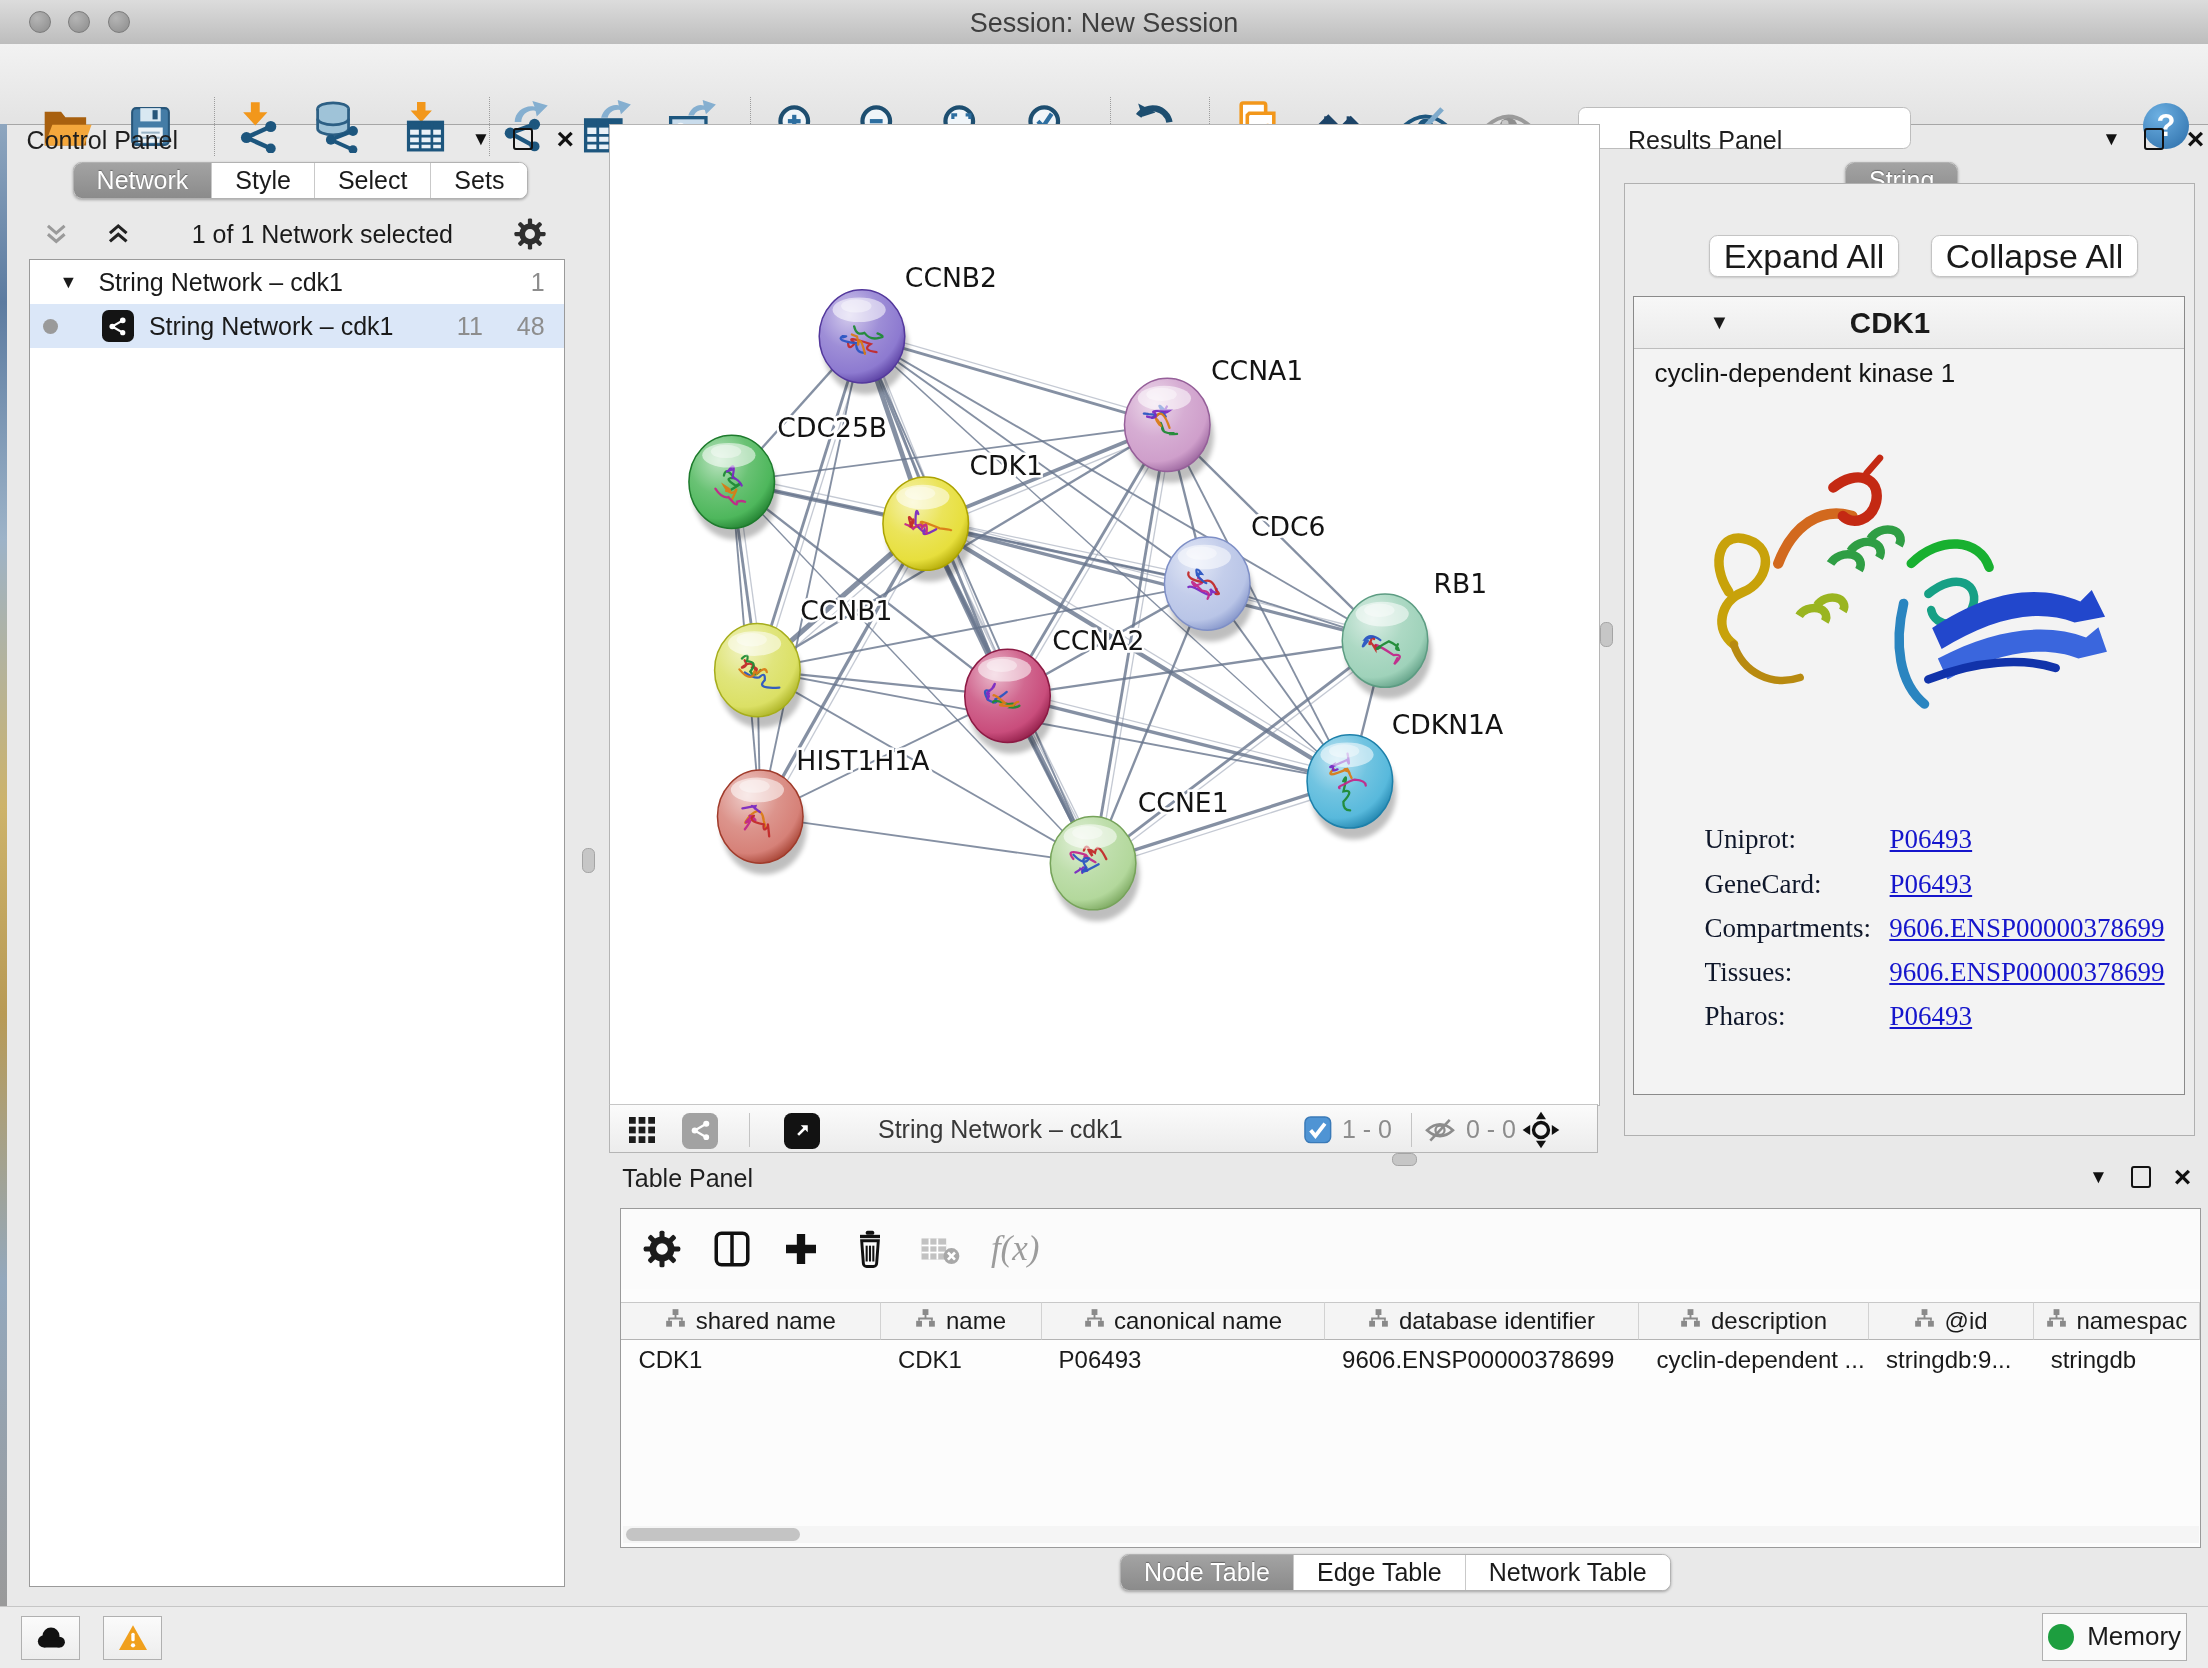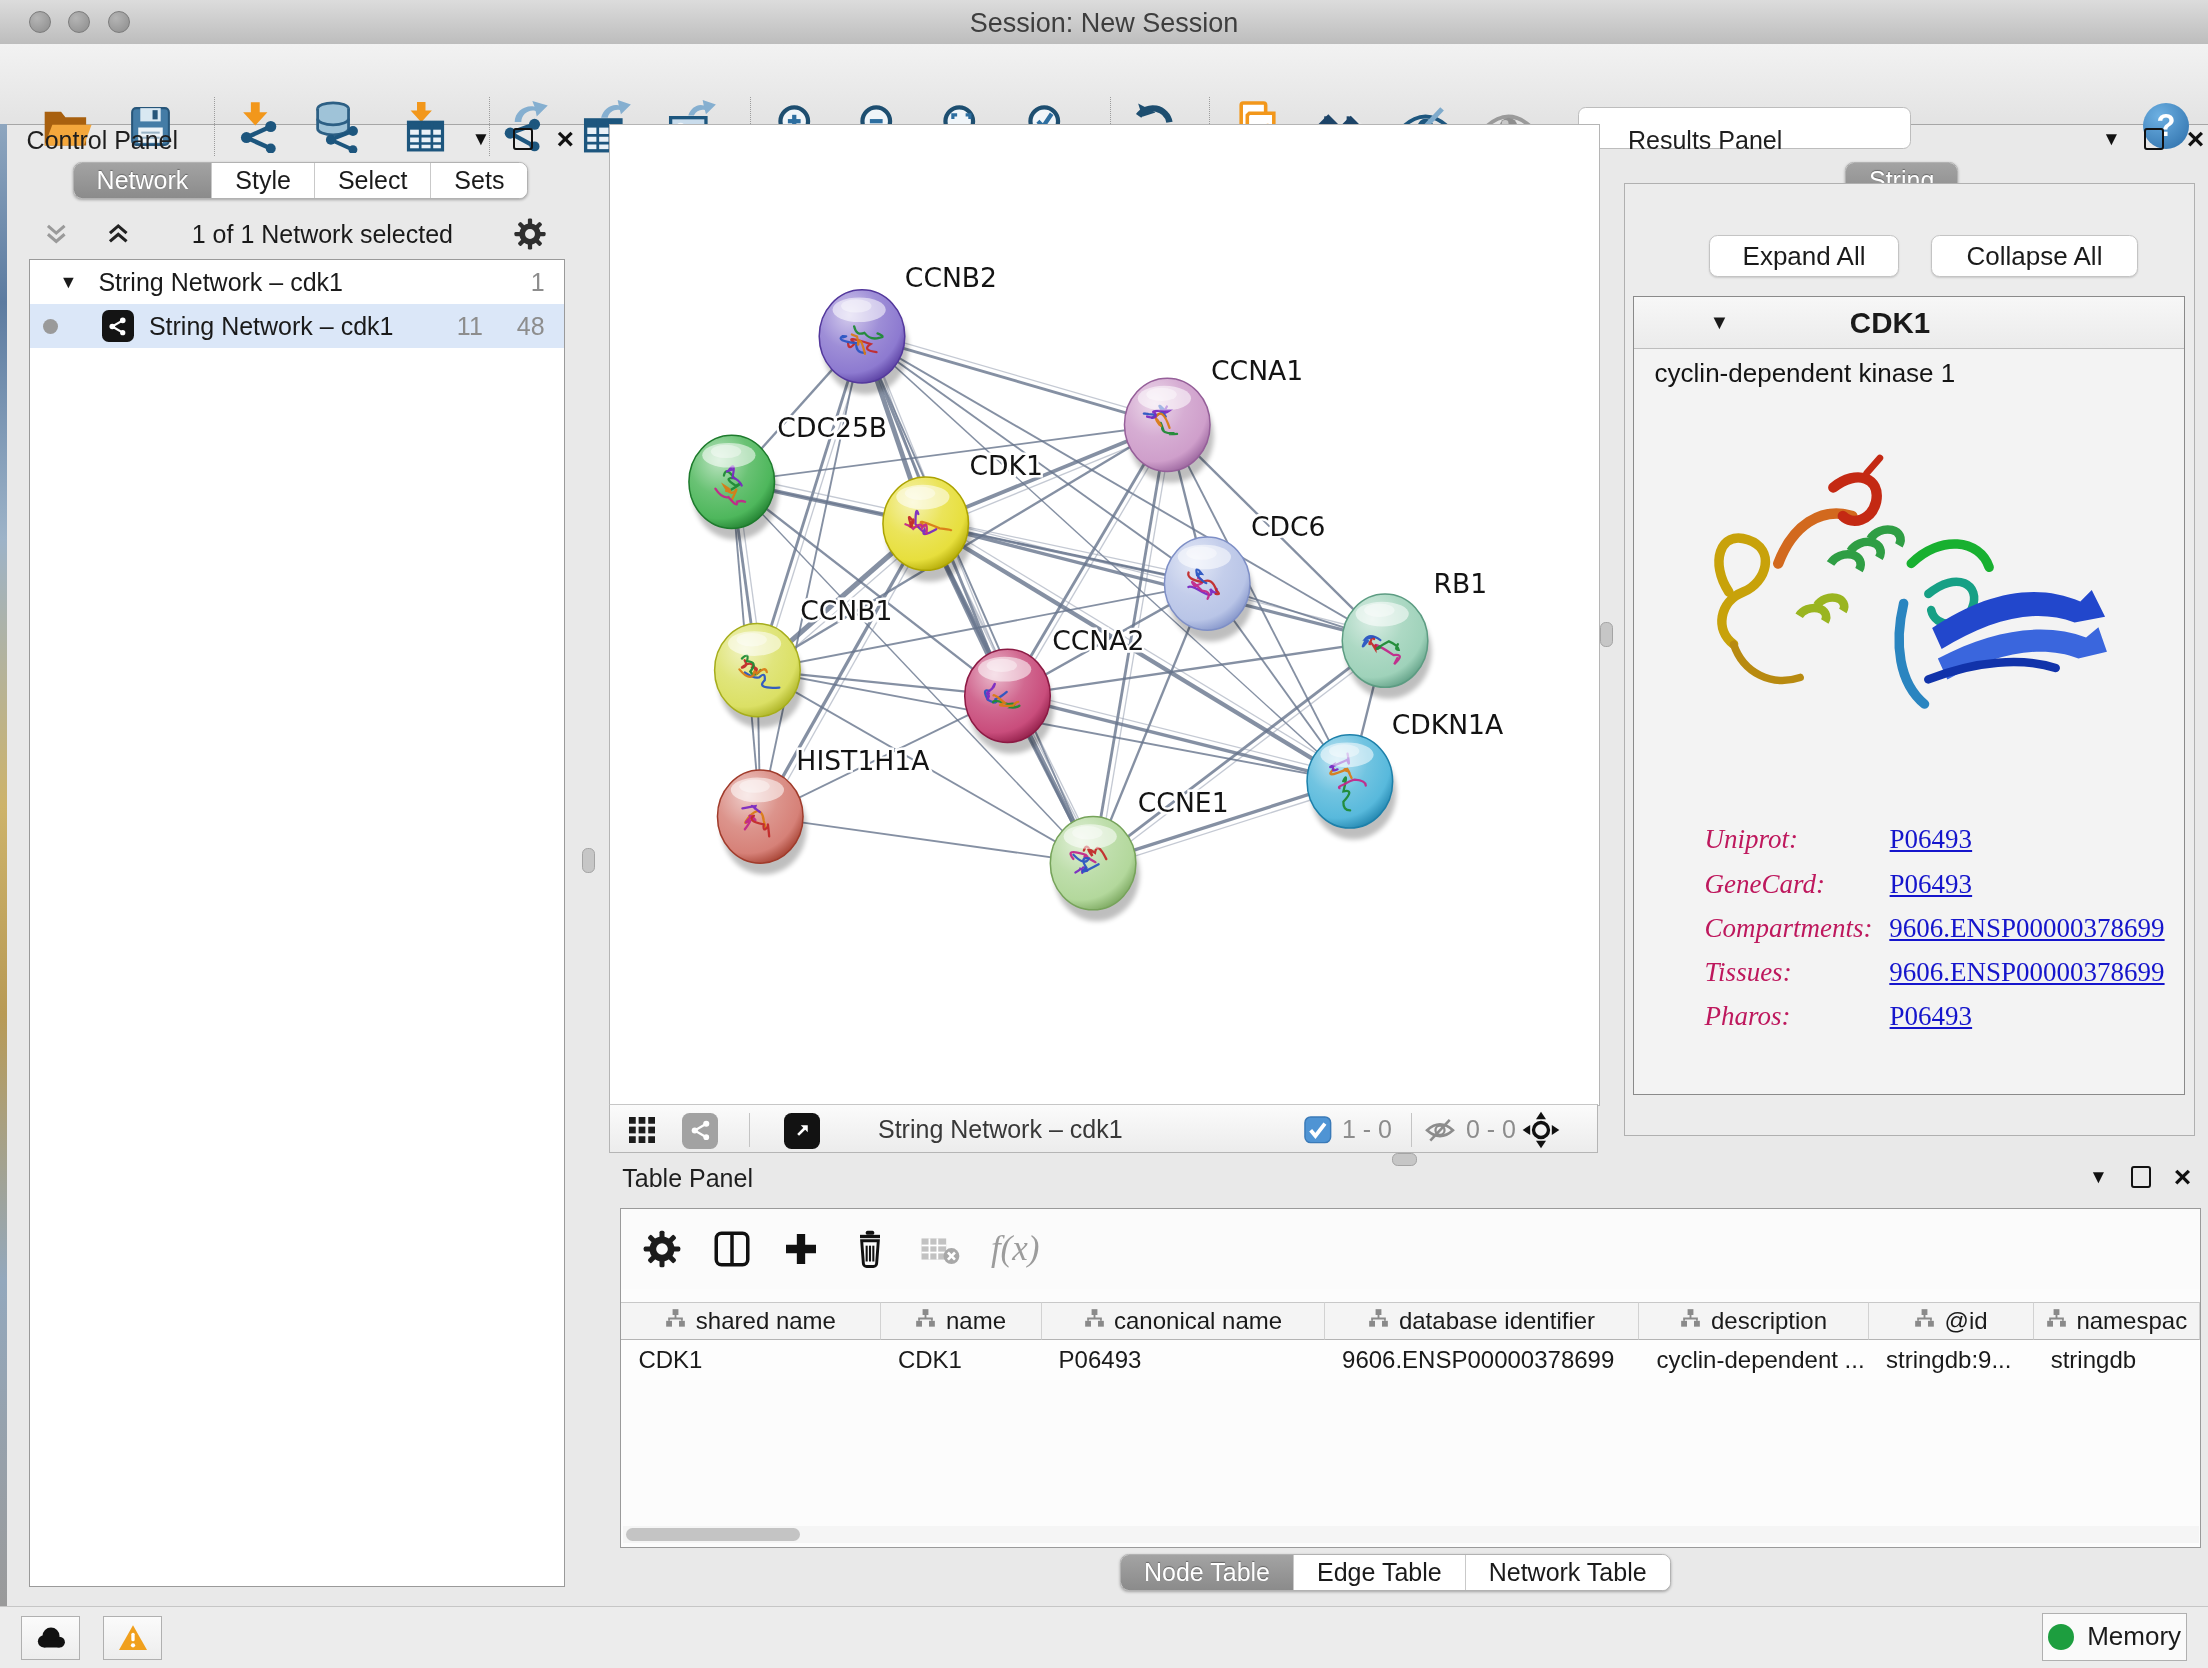--- a/index.html
+++ b/index.html
@@ -60,34 +60,34 @@
   .nf-sep{border-left:1px solid #c4c4c4;height:34px;top:7.6px;}
   .nf-text{font-size:25px;color:#383838;top:9.5px;}
   .nf-count{font-size:25px;color:#8c8c8c;top:9.5px;}
   .splitter-dot{position:absolute;background:#c6c6c6;border:1px solid #a4a4a4;border-radius:5.7px;}
   
   .results-panel{position:absolute;left:1609px;top:124px;width:599px;height:1029px;}
   .rp-tab{position:absolute;left:236px;top:38px;}
   .rp-box{position:absolute;left:15px;top:59px;width:569px;height:1042px;max-height:951px;
     background:#ececec;border:1.9px solid #b0b0b0;height:951px;}
   .rp-btn{position:absolute;top:51px;height:40px;background:#fff;border:1.9px solid #c4c4c4;
-    border-radius:8.6px;font-size:26px;display:flex;align-items:center;justify-content:center;
+    border-radius:8.6px;font-size:34px;display:flex;align-items:center;justify-content:center;
     box-shadow:0 1px 1.9px rgba(0,0,0,.15);}
   .cdk-box{position:absolute;left:7.6px;top:112px;width:550px;height:797px;background:#f3f3f3;
     border:1.9px solid #8a8a8a;}
   .cdk-head{position:absolute;left:0;top:0;right:0;height:51px;background:linear-gradient(#f7f7f7,#ebebeb);
     border-bottom:1.9px solid #bdbdbd;display:flex;align-items:center;}
   .cdk-title{flex:1;text-align:center;font-size:29.5px;font-weight:bold;margin-right:133px;}
   .cdk-desc{position:absolute;left:21px;top:61px;font-size:26px;color:#141414;}
   .protein{position:absolute;left:49px;top:143px;}
   .crosslinks{position:absolute;left:46px;top:514px;right:19px;
     font-family:"Liberation Serif","DejaVu Serif",serif;}
   .cl-head{font-size:28.5px;font-weight:bold;color:#111;}
   .cl-row{display:flex;margin-top:13.3px;font-size:27px;}
-  .cl-label{width:185px;padding-left:25px;color:#be185d;font-style:italic;}
+  .cl-label{width:185px;padding-left:25px;color:#0f172a;}
   .cl-link{color:#1515cc;text-decoration:underline;}
   
   .table-panel{position:absolute;left:609px;top:1162px;width:1600px;height:438px;}
   .tp-box{position:absolute;left:11.4px;top:46px;width:1579px;height:338px;background:#fcfcfc;
     border:1.9px solid #9a9a9a;overflow:hidden;}
   .tp-toolbar{position:absolute;left:0;top:0;right:0;height:80px;background:#fbfbfb;
     display:flex;align-items:center;gap:28.5px;padding-left:21px;text-align:center;}
   .fx{font-family:"Liberation Serif","DejaVu Serif",serif;font-style:italic;font-size:35px;color:#9c9c9c;}
   .ttable{position:absolute;left:0;top:93px;right:0;}
   .trow{display:flex;}

